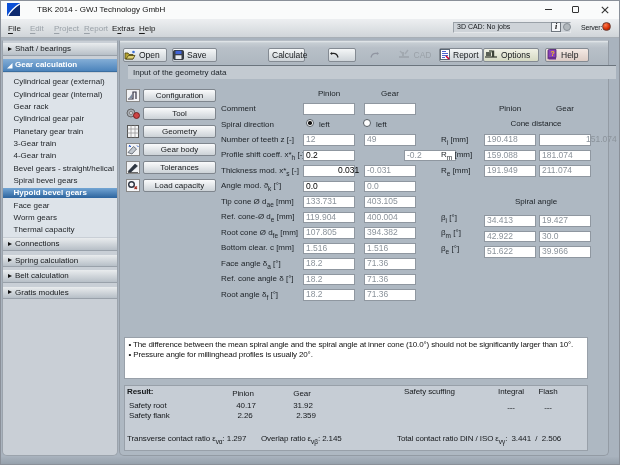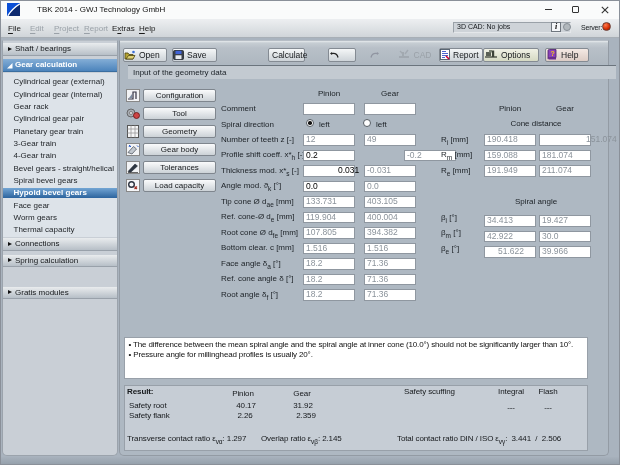--- a/index.html
+++ b/index.html
@@ -109,20 +109,21 @@
     <div class="nav-item">4-Gear train</div>
     <div class="nav-item">Bevel gears - straight/helical</div>
     <div class="nav-item">Spiral bevel gears</div>
     <div class="nav-item sel">Hypoid bevel gears</div>
     <div class="nav-item">Face gear</div>
     <div class="nav-item">Worm gears</div>
     <div class="nav-item">Thermal capacity</div>
   </div>
   <div class="nav-head" style="top:197.2px;"><span class="tri"></span>Connections</div>
   <div class="nav-head" style="top:213.5px;"><span class="tri"></span>Spring calculation</div>
+  <div class="nav-head" style="top:229.4px;"><span class="tri"></span>Belt calculation</div>
   <div class="nav-head" style="top:245.9px;"><span class="tri"></span>Gratis modules</div>
 </div>
 
 <div class="abs" id="main">
   <div id="toolbar"></div>
   <div class="tbtn" style="left:3px; width:44px;"><svg width="12" height="10">
         <path d="M1,3 L4,3 L5,4.5 L9,4.5 L9,9 L1,9 Z" fill="#b6a433" stroke="#4a4210" stroke-width="0.8"></path>
         <path d="M2,9 L4.5,5.5 L11,5.5 L9,9 Z" fill="#ded073" stroke="#4a4210" stroke-width="0.8"></path>
         <circle cx="9.5" cy="2" r="1.3" fill="#3a6fd8"></circle>
       </svg>Open</div>
@@ -274,21 +275,21 @@
     <div class="fld dis" style="left:419px; top:108.5px;">181.074</div>
   <div class="fld dis" style="left:364px; top:124px;">191.949</div>
     <div class="fld dis" style="left:419px; top:124px;">211.074</div>
   <div class="lbl" style="left:321px; top:173px;">β<sub>i</sub> [°]</div>
   <div class="lbl" style="left:321px; top:188.5px;">β<sub>m</sub> [°]</div>
   <div class="lbl" style="left:321px; top:204px;">β<sub>e</sub> [°]</div>
   <div class="fld dis" style="left:364px; top:174px;">34.413</div>
     <div class="fld dis" style="left:419px; top:174px;">19.427</div>
   <div class="fld dis" style="left:364px; top:189.5px;">42.922</div>
     <div class="fld dis" style="left:419px; top:189.5px;">30.0</div>
-  <div class="fld dis" style="left:364px; top:205px;text-align:center;">51.622</div>
+  <div class="fld dis" style="left:364px; top:205px;">51.622</div>
     <div class="fld dis" style="left:419px; top:205px;">39.966</div>
 
   <div id="notes">• The difference between the mean spiral angle and the spiral angle at inner cone (10.0°) should not be significantly larger than 10°.<br>• Pressure angle for millinghead profiles is usually 20°.</div>
 
   <div id="result"></div>
   <div class="r" style="left:7px; top:346px; font-weight:bold;">Result:</div>
   <div class="r ctr" style="left:123px; top:348px;">Pinion</div>
   <div class="r ctr" style="left:182px; top:348px;">Gear</div>
   <div class="r" style="left:284px; top:346px;">Safety scuffing</div>
   <div class="r ctr" style="left:391px; top:346px;">Integral</div>

